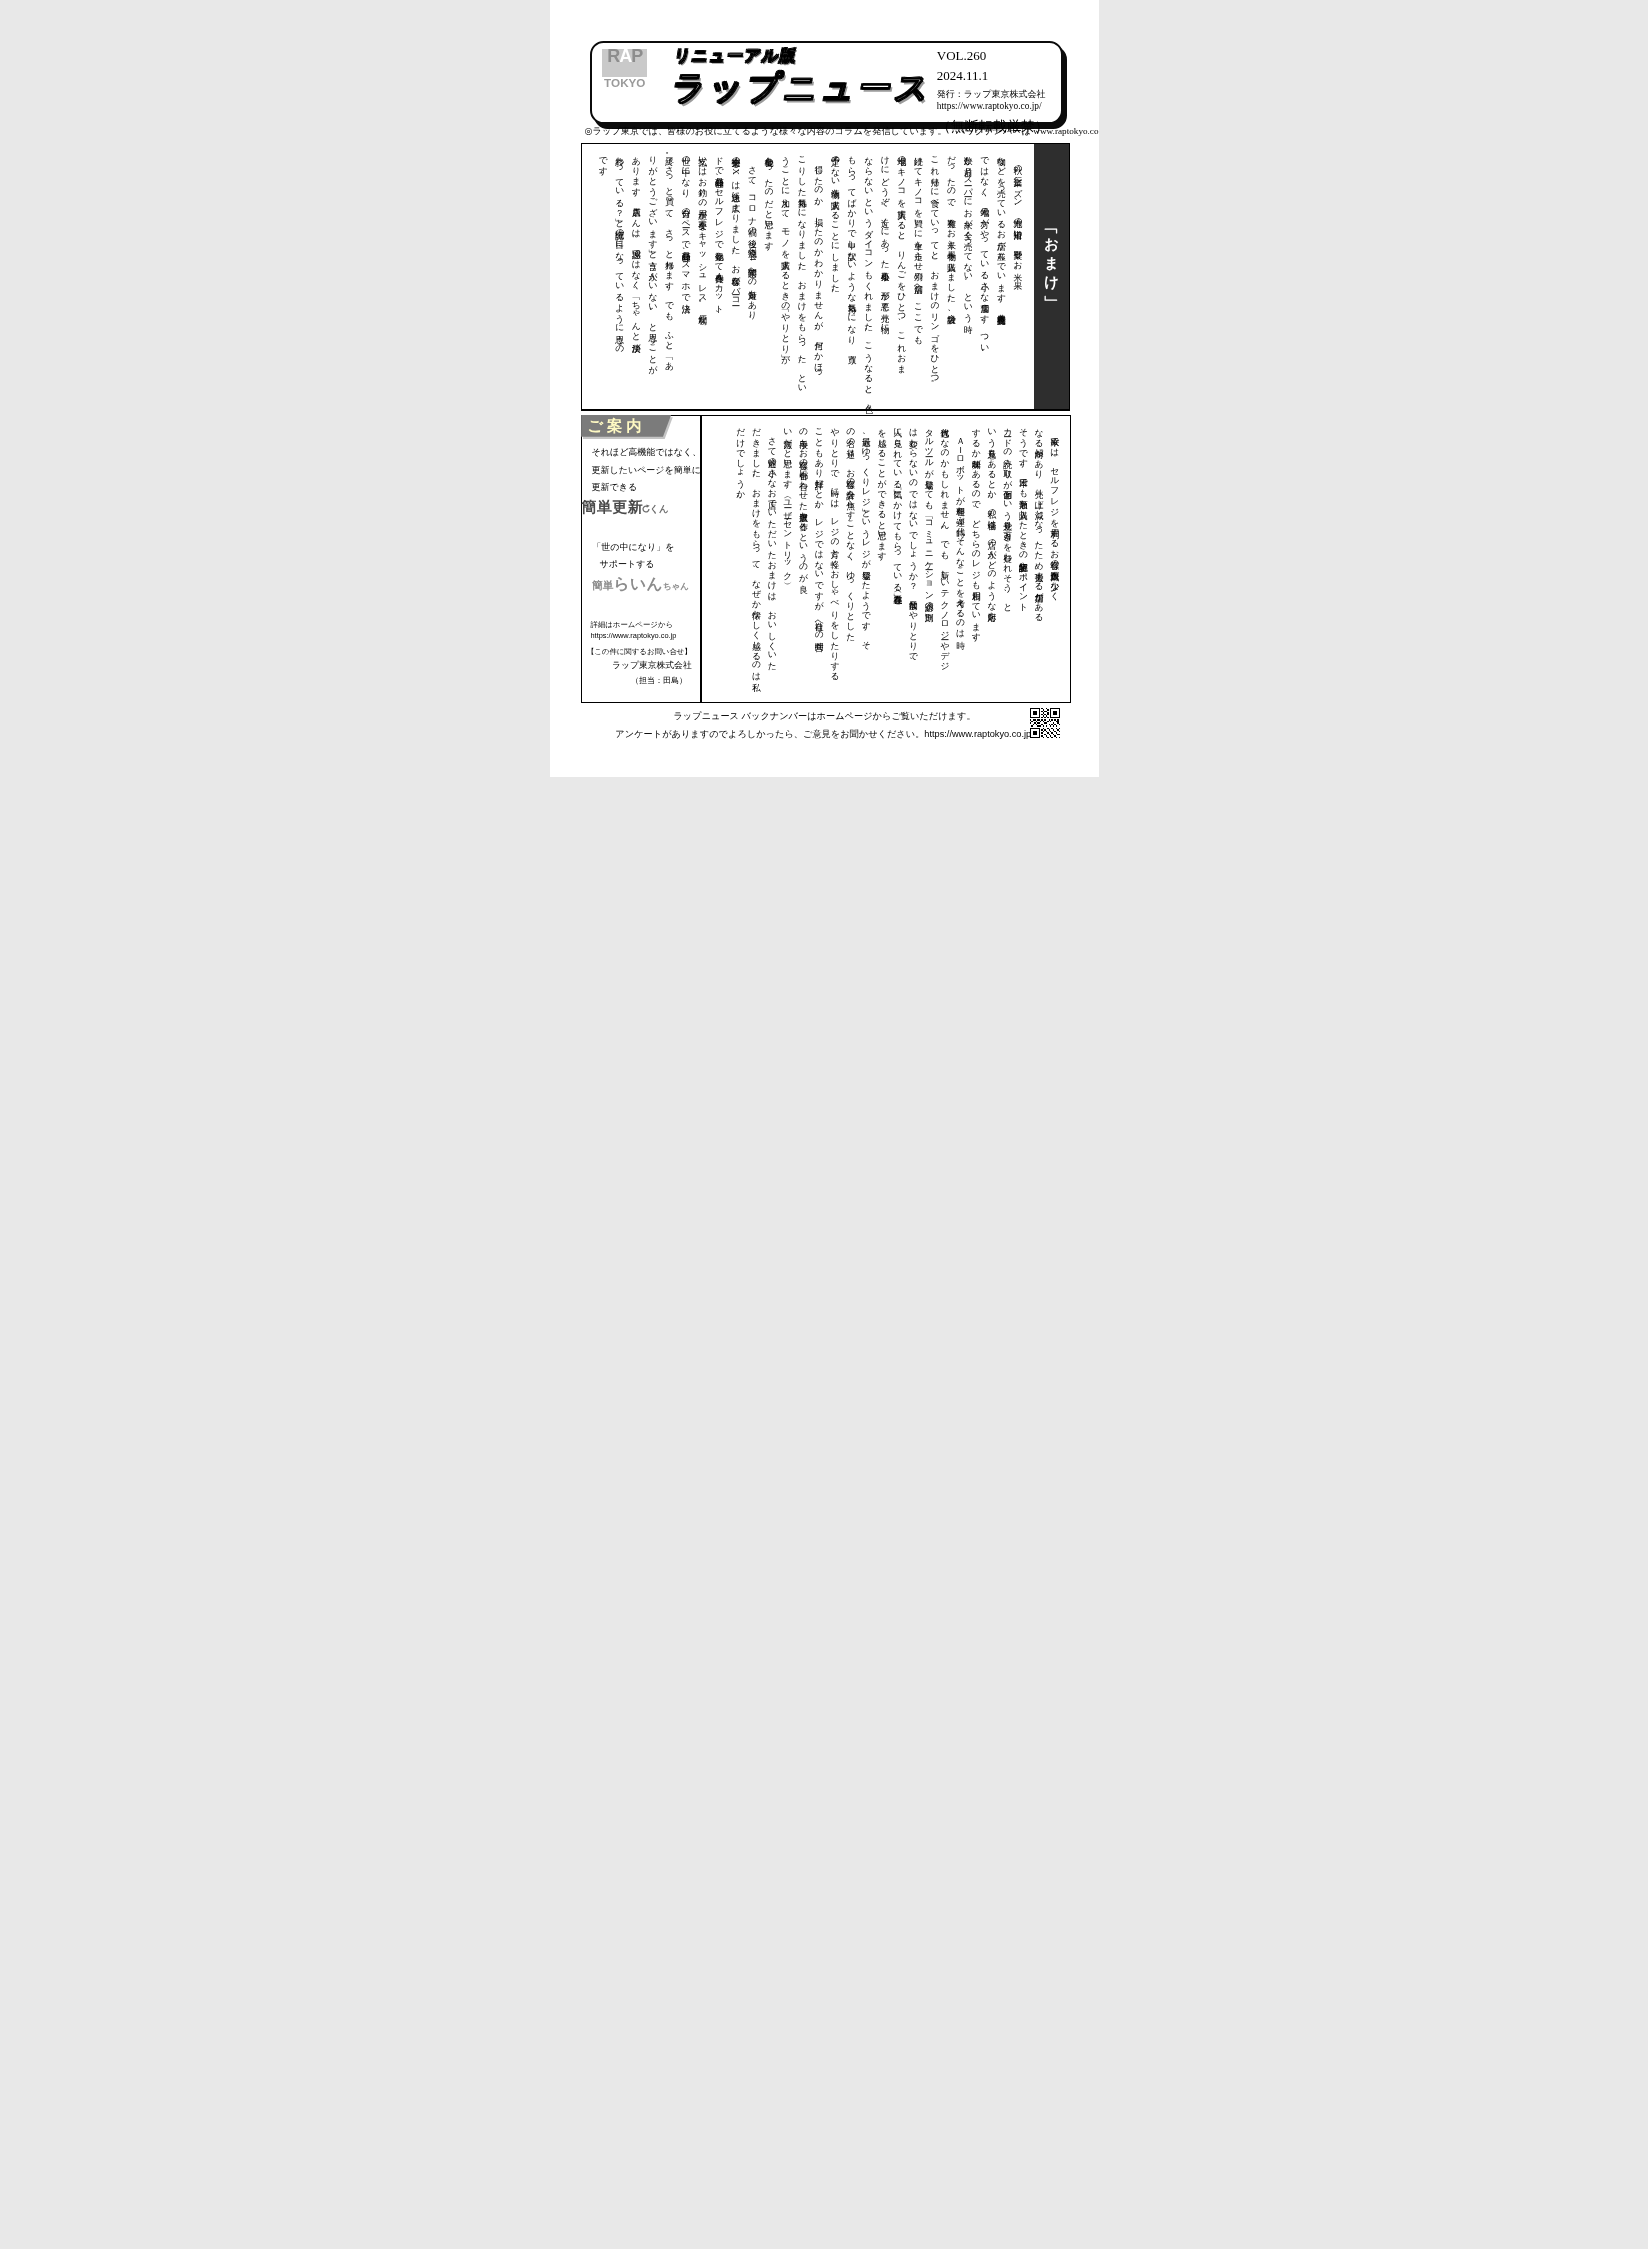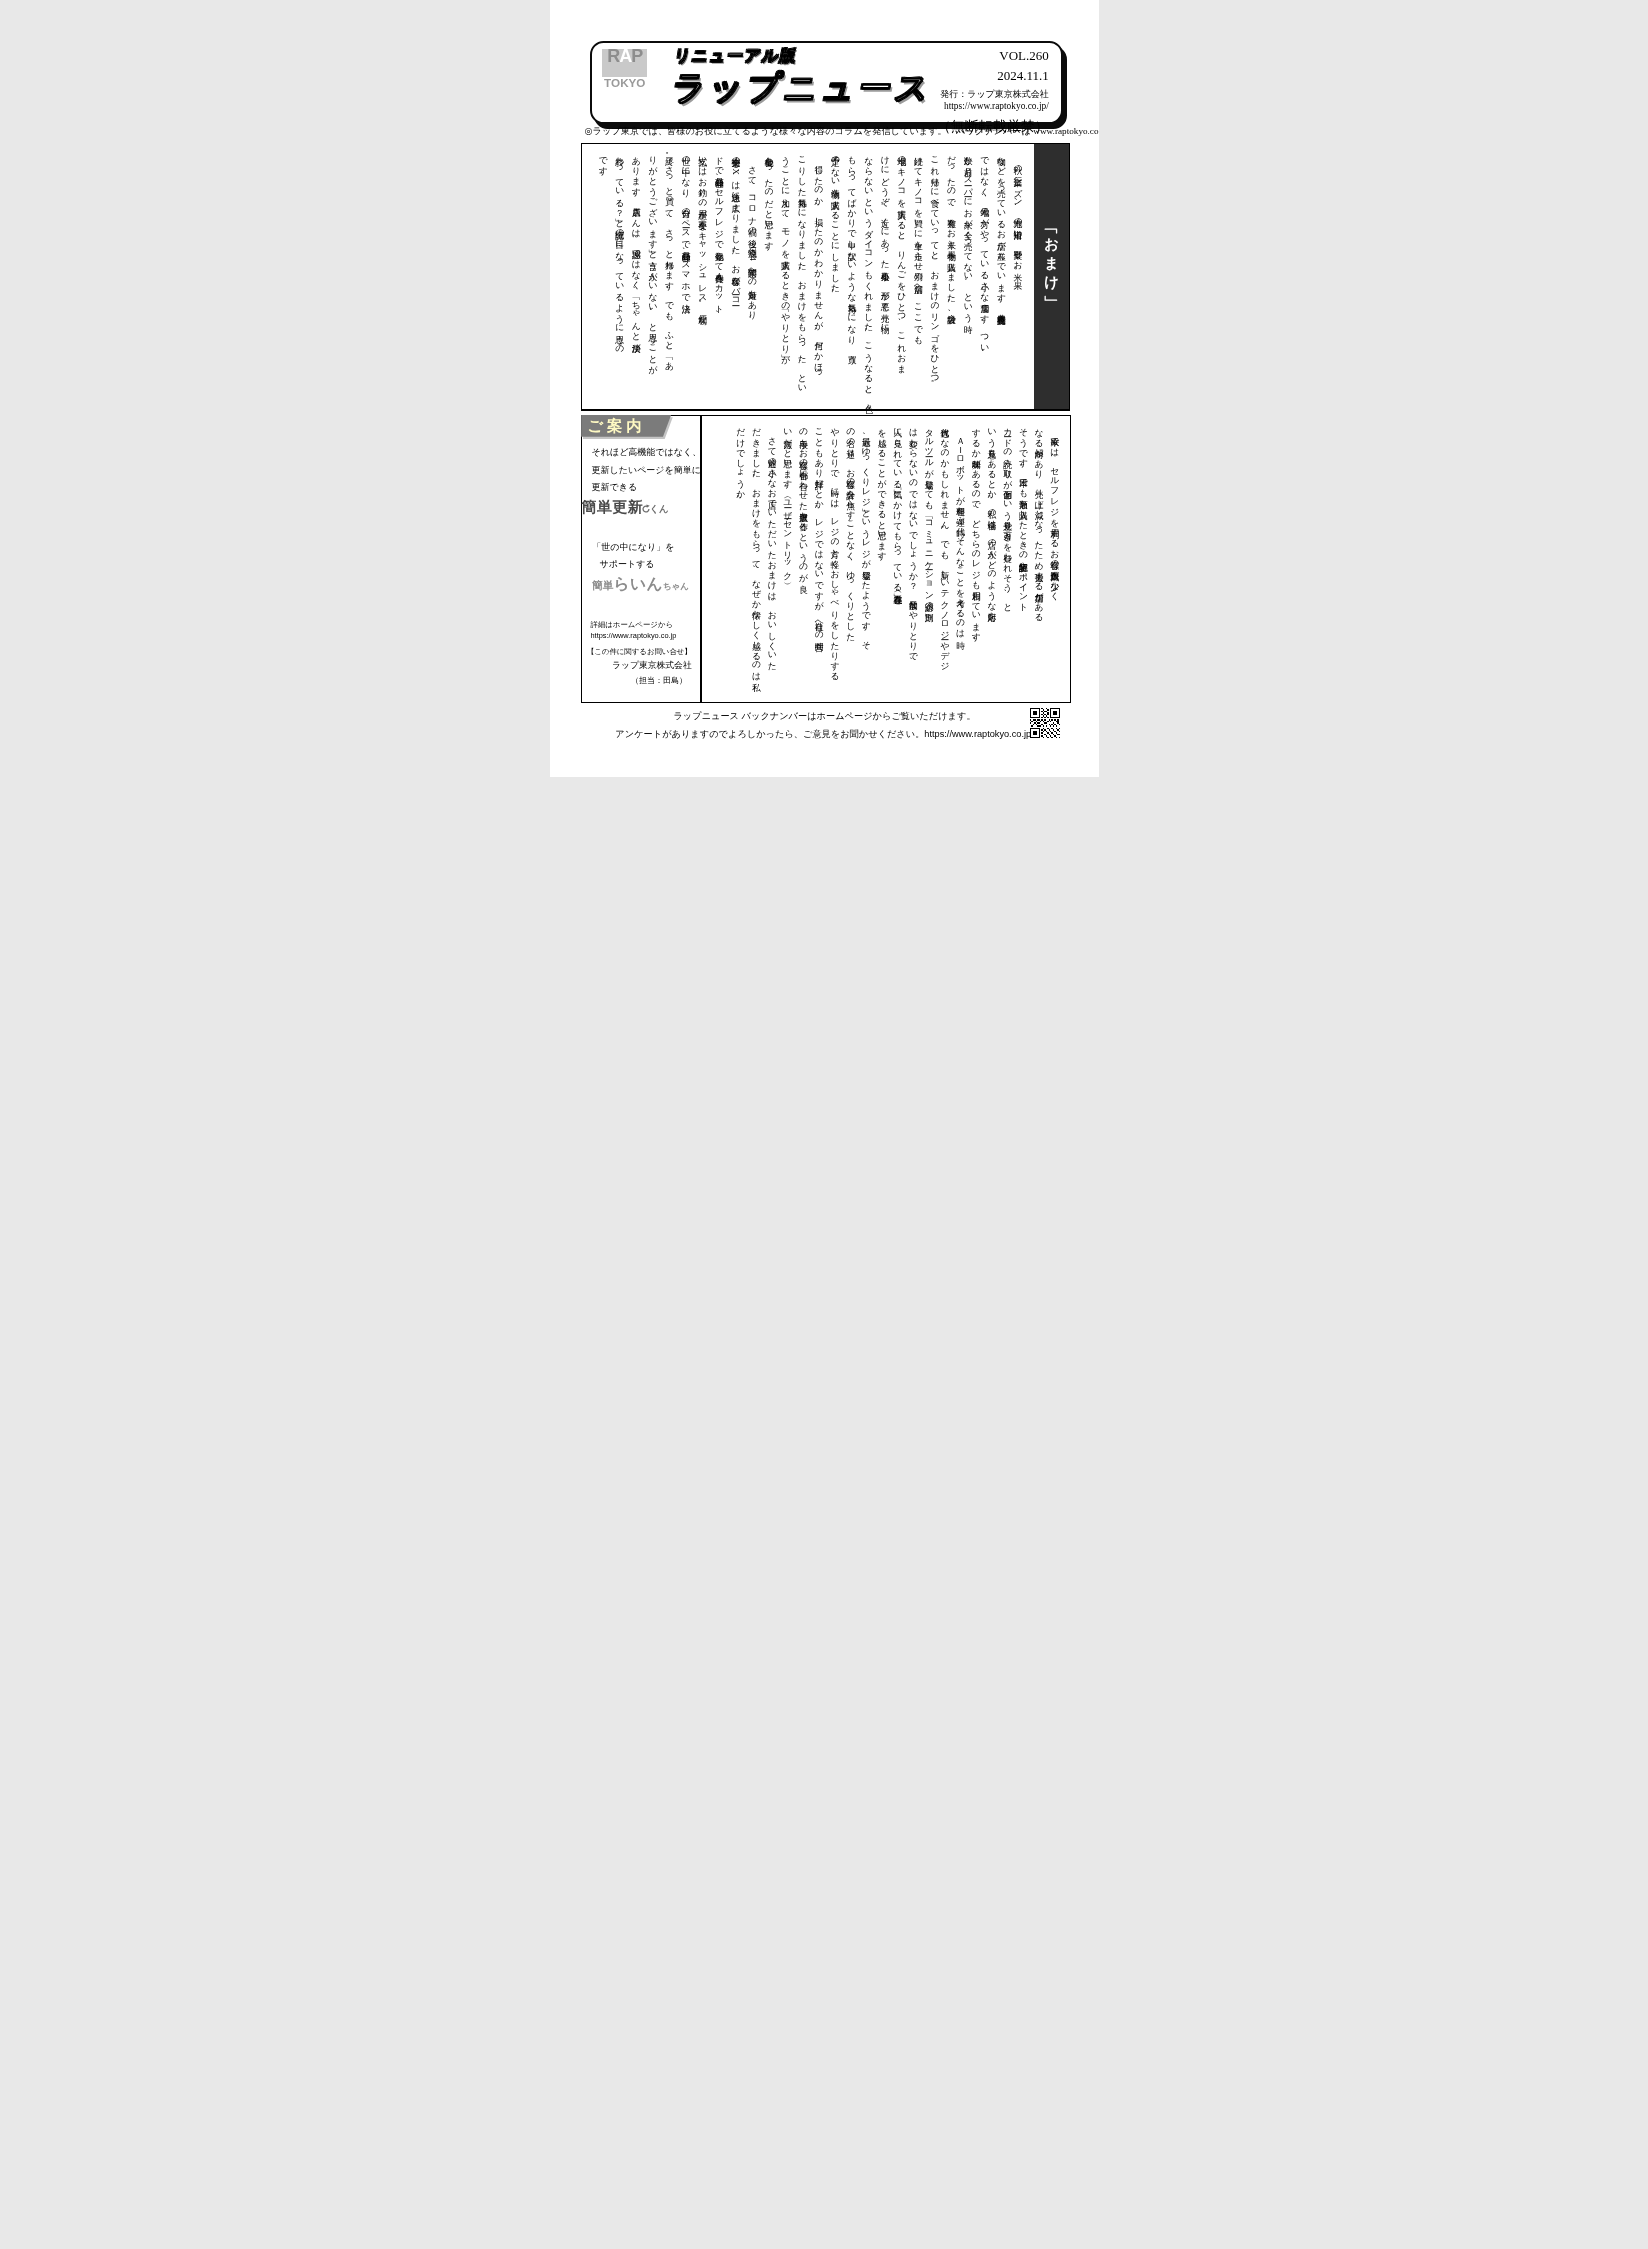--- a/index.html
+++ b/index.html
@@ -28,21 +28,21 @@
     text-shadow:-0.9px -0.9px 0 #000,0.9px -0.9px 0 #000,-0.9px 0.9px 0 #000,0.9px 0.9px 0 #000,1.8px 1.8px 0 #9c9c9c;
   }
   .main-title{
     position:absolute;left:80px;top:22.5px;
     font-family:"Liberation Sans","DejaVu Sans",sans-serif;font-weight:900;
     font-size:33px;letter-spacing:3.6px;color:#fff;transform:skewX(-10deg);
     -webkit-text-stroke:1.1px #000;
     text-shadow:-0.9px -0.9px 0 #000,0.9px -0.9px 0 #000,-0.9px 0.9px 0 #000,0.9px 0.9px 0 #000,2.7px 2.7px 0 #9c9c9c;
     white-space:nowrap;
   }
-  .header-right{position:absolute;right:11.7px;top:6.3px;text-align:right;line-height:1;}
+  .header-right{position:absolute;right:11.7px;top:6.3px;text-align:left;line-height:1;}
   .hr-vol{font-size:13px;}
   .hr-date{font-size:13px;margin-top:6.7px;}
   .hr-publisher{font-size:9px;margin-top:7.6px;}
   .hr-url{font-size:9.4px;margin-top:3.6px;}
   .hr-notice{font-size:14px;margin-top:8px;}
   
   .intro-line{position:absolute;left:35px;top:125px;width:484px;font-size:9.2px;white-space:nowrap;}
   
   .article1-box{position:absolute;left:31px;top:143px;width:487px;height:265px;
     border:1.8px solid #000;border-bottom-width:2.7px;background:#fff;}

